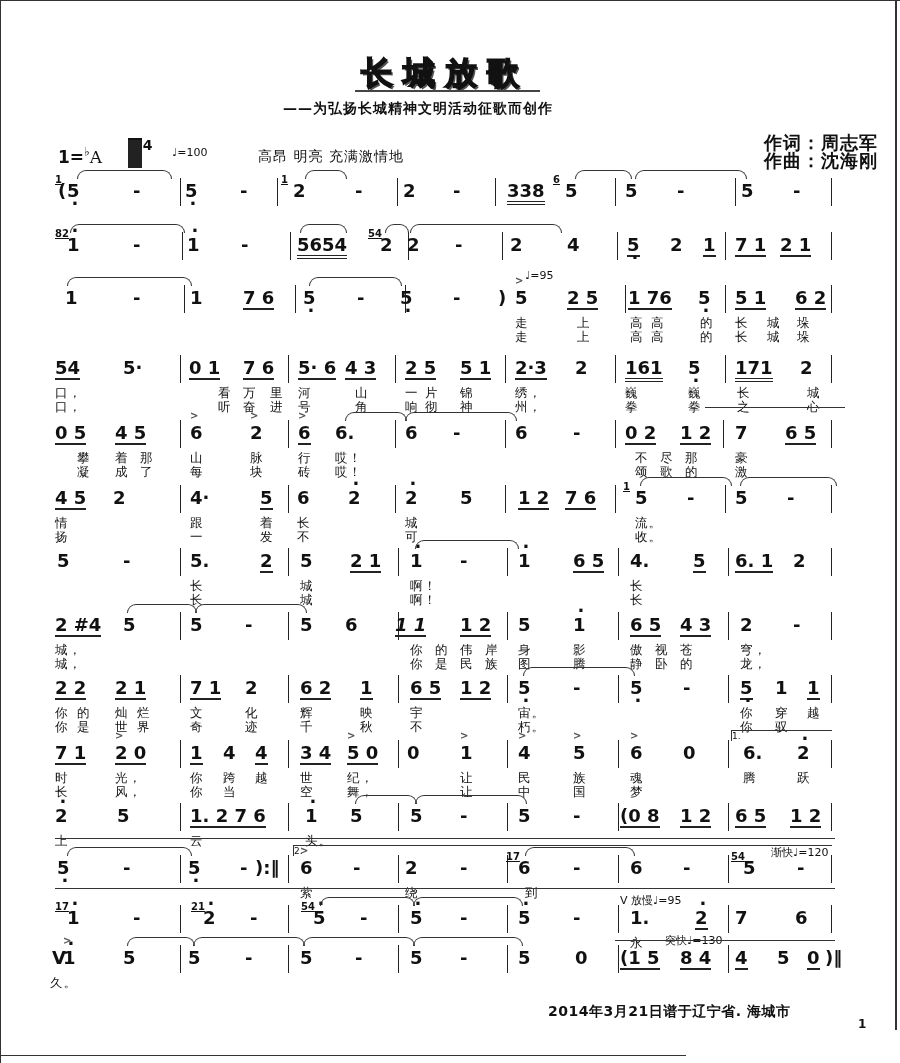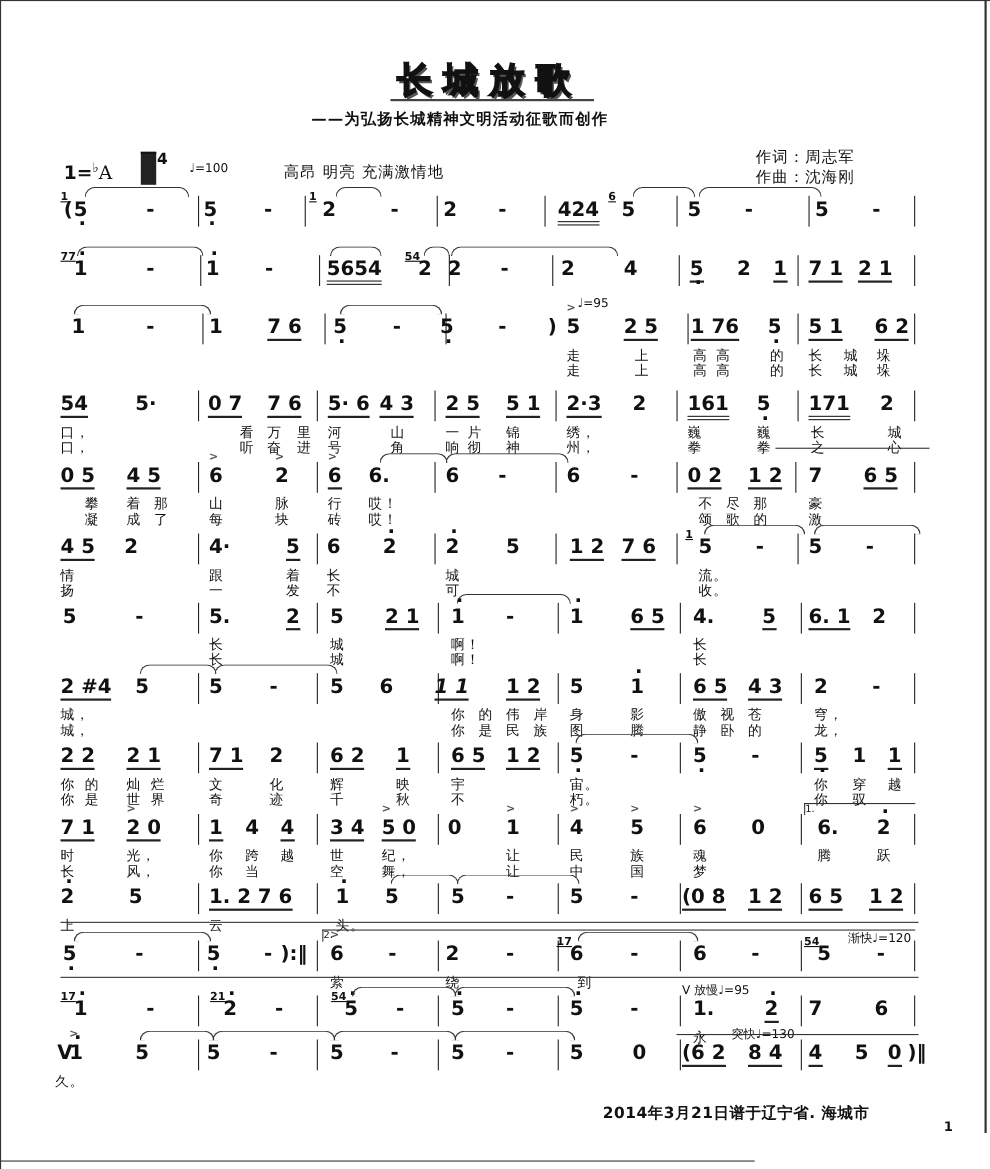--- a/index.html
+++ b/index.html
@@ -17,21 +17,21 @@
   .title-underline { position:absolute; left:355px; top:90px; width:185px; height:2px; background:#444; }
   .subtitle { position:absolute; left:283px; top:100px; font-size:14px; font-weight:bold; letter-spacing:1px; }
 
   .key-sig { position:absolute; left:58px; top:145px; font-size:17px; font-weight:bold; }
   .key-sig .flat { font-size:12px; vertical-align:super; font-weight:normal; font-family:"DejaVu Serif",serif; }
   .key-sig .letter { font-family:"DejaVu Serif",serif; font-weight:normal; }
   .time-sig { position:absolute; left:128px; top:138px; font-size:14px; font-weight:bold; text-align:center; line-height:15px; }
   .time-sig .bar { display:block; border-top:2px solid #111; width:14px; margin:0 auto; }
   .tempo { position:absolute; left:172px; top:146px; font-size:11px; }
   .expression { position:absolute; left:258px; top:148px; font-size:14px; letter-spacing:1px; }
-  .credits { position:absolute; left:687px; top:134px; font-size:14px; font-weight:normal; line-height:18px; letter-spacing:1px; }
+  .credits { position:absolute; left:764px; top:134px; font-size:18px; font-weight:bold; line-height:18px; letter-spacing:1px; }
 
   .row { position:absolute; left:55px; width:780px; }
   .bar { position:absolute; width:1px; background:#222; top:0; height:28px; }
   .note { position:absolute; font-size:18px; font-weight:bold; top:2px; white-space:nowrap; font-family:"DejaVu Sans",sans-serif; }
   .ul1 { border-bottom:2px solid #222; }
   .ul2 { border-bottom:4px double #222; }
   .dot-below::after { content:"·"; position:absolute; left:35%; top:13px; font-size:18px; }
   .dot-above::before { content:"·"; position:absolute; left:35%; top:-14px; font-size:18px; }
   .grace { position:absolute; font-size:10px; font-weight:bold; top:-6px; text-decoration:underline; }
   .accent { position:absolute; font-size:10px; color:#555; top:-12px; }
@@ -83,40 +83,40 @@
       <div class="bar" style="left: 776px;"></div>
       <div class="note " style="left: 3px;">(</div>
       <div class="note dot-below" style="left: 12px;">5<div class="grace" style="left: -12px;">1</div></div>
       <div class="note " style="left: 78px;">-</div>
       <div class="note dot-below" style="left: 130px;">5</div>
       <div class="note " style="left: 185px;">-</div>
       <div class="note " style="left: 238px;">2<div class="grace" style="left: -12px;">1</div></div>
       <div class="note " style="left: 300px;">-</div>
       <div class="note " style="left: 348px;">2</div>
       <div class="note " style="left: 398px;">-</div>
-      <div class="note ul2" style="left: 452px;">424</div>
+      <div class="note ul2" style="left: 452px;">338</div>
       <div class="note " style="left: 510px;">5<div class="grace" style="left: -12px;">6</div></div>
       <div class="note " style="left: 570px;">5</div>
       <div class="note " style="left: 622px;">-</div>
       <div class="note " style="left: 686px;">5</div>
       <div class="note " style="left: 738px;">-</div>
       <div class="slur" style="left: 22px; width: 93px;"></div>
       <div class="slur" style="left: 250px; width: 40px;"></div>
       <div class="slur" style="left: 520px; width: 55px;"></div>
       <div class="slur" style="left: 580px; width: 110px;"></div>
     </div>
     <div class="row" style="top: 232px;">
       <div class="bar" style="left: 127px;"></div>
       <div class="bar" style="left: 235px;"></div>
       <div class="bar" style="left: 353px;"></div>
       <div class="bar" style="left: 447px;"></div>
       <div class="bar" style="left: 562px;"></div>
       <div class="bar" style="left: 670px;"></div>
       <div class="bar" style="left: 776px;"></div>
-      <div class="note dot-above" style="left: 12px;">1<div class="grace" style="left: -12px;">77</div></div>
+      <div class="note dot-above" style="left: 12px;">1<div class="grace" style="left: -12px;">82</div></div>
       <div class="note " style="left: 78px;">-</div>
       <div class="note dot-above" style="left: 132px;">1</div>
       <div class="note " style="left: 186px;">-</div>
       <div class="note ul2" style="left: 242px;">5654</div>
       <div class="note " style="left: 325px;">2<div class="grace" style="left: -12px;">54</div></div>
       <div class="note " style="left: 352px;">2</div>
       <div class="note " style="left: 400px;">-</div>
       <div class="note " style="left: 455px;">2</div>
       <div class="note " style="left: 512px;">4</div>
       <div class="note ul1 dot-below" style="left: 572px;">5</div>
@@ -174,21 +174,21 @@
     <div class="row" style="top: 355px;">
       <div class="bar" style="left: 125px;"></div>
       <div class="bar" style="left: 233px;"></div>
       <div class="bar" style="left: 340px;"></div>
       <div class="bar" style="left: 450px;"></div>
       <div class="bar" style="left: 560px;"></div>
       <div class="bar" style="left: 670px;"></div>
       <div class="bar" style="left: 776px;"></div>
       <div class="note ul1" style="left: 0px;">54</div>
       <div class="note " style="left: 68px;">5·</div>
-      <div class="note ul1" style="left: 134px;">0 7</div>
+      <div class="note ul1" style="left: 134px;">0 1</div>
       <div class="note ul1" style="left: 188px;">7 6</div>
       <div class="note ul1" style="left: 243px;">5· 6</div>
       <div class="note ul1" style="left: 290px;">4 3</div>
       <div class="note ul1" style="left: 350px;">2 5</div>
       <div class="note ul1" style="left: 405px;">5 1</div>
       <div class="note ul1" style="left: 460px;">2·3</div>
       <div class="note " style="left: 520px;">2</div>
       <div class="note ul2" style="left: 570px;">161</div>
       <div class="note dot-below" style="left: 633px;">5</div>
       <div class="note ul2" style="left: 680px;">171</div>
@@ -579,21 +579,21 @@
       <div class="note dot-above" style="left: 8px;">1<div class="accent" style="left: 0px;">&gt;</div></div>
       <div class="note " style="left: 68px;">5</div>
       <div class="note " style="left: 133px;">5</div>
       <div class="note " style="left: 190px;">-</div>
       <div class="note " style="left: 245px;">5</div>
       <div class="note " style="left: 300px;">-</div>
       <div class="note " style="left: 355px;">5</div>
       <div class="note " style="left: 405px;">-</div>
       <div class="note " style="left: 463px;">5</div>
       <div class="note " style="left: 520px;">0</div>
-      <div class="note ul1" style="left: 565px;">(6 2</div>
+      <div class="note ul1" style="left: 565px;">(1 5</div>
       <div class="note ul1" style="left: 625px;">8 4</div>
       <div class="note ul1" style="left: 680px;">4</div>
       <div class="note " style="left: 722px;">5</div>
       <div class="note ul1" style="left: 752px;">0</div>
       <div class="note " style="left: 770px;">)‖</div>
       <div class="slur" style="left: 72px; width: 66px;"></div>
       <div class="slur" style="left: 138px; width: 110px;"></div>
       <div class="slur" style="left: 248px; width: 110px;"></div>
       <div class="slur" style="left: 358px; width: 108px;"></div>
       <div class="marking" style="left: 610px; top: -12px;">突快♩=130</div>

